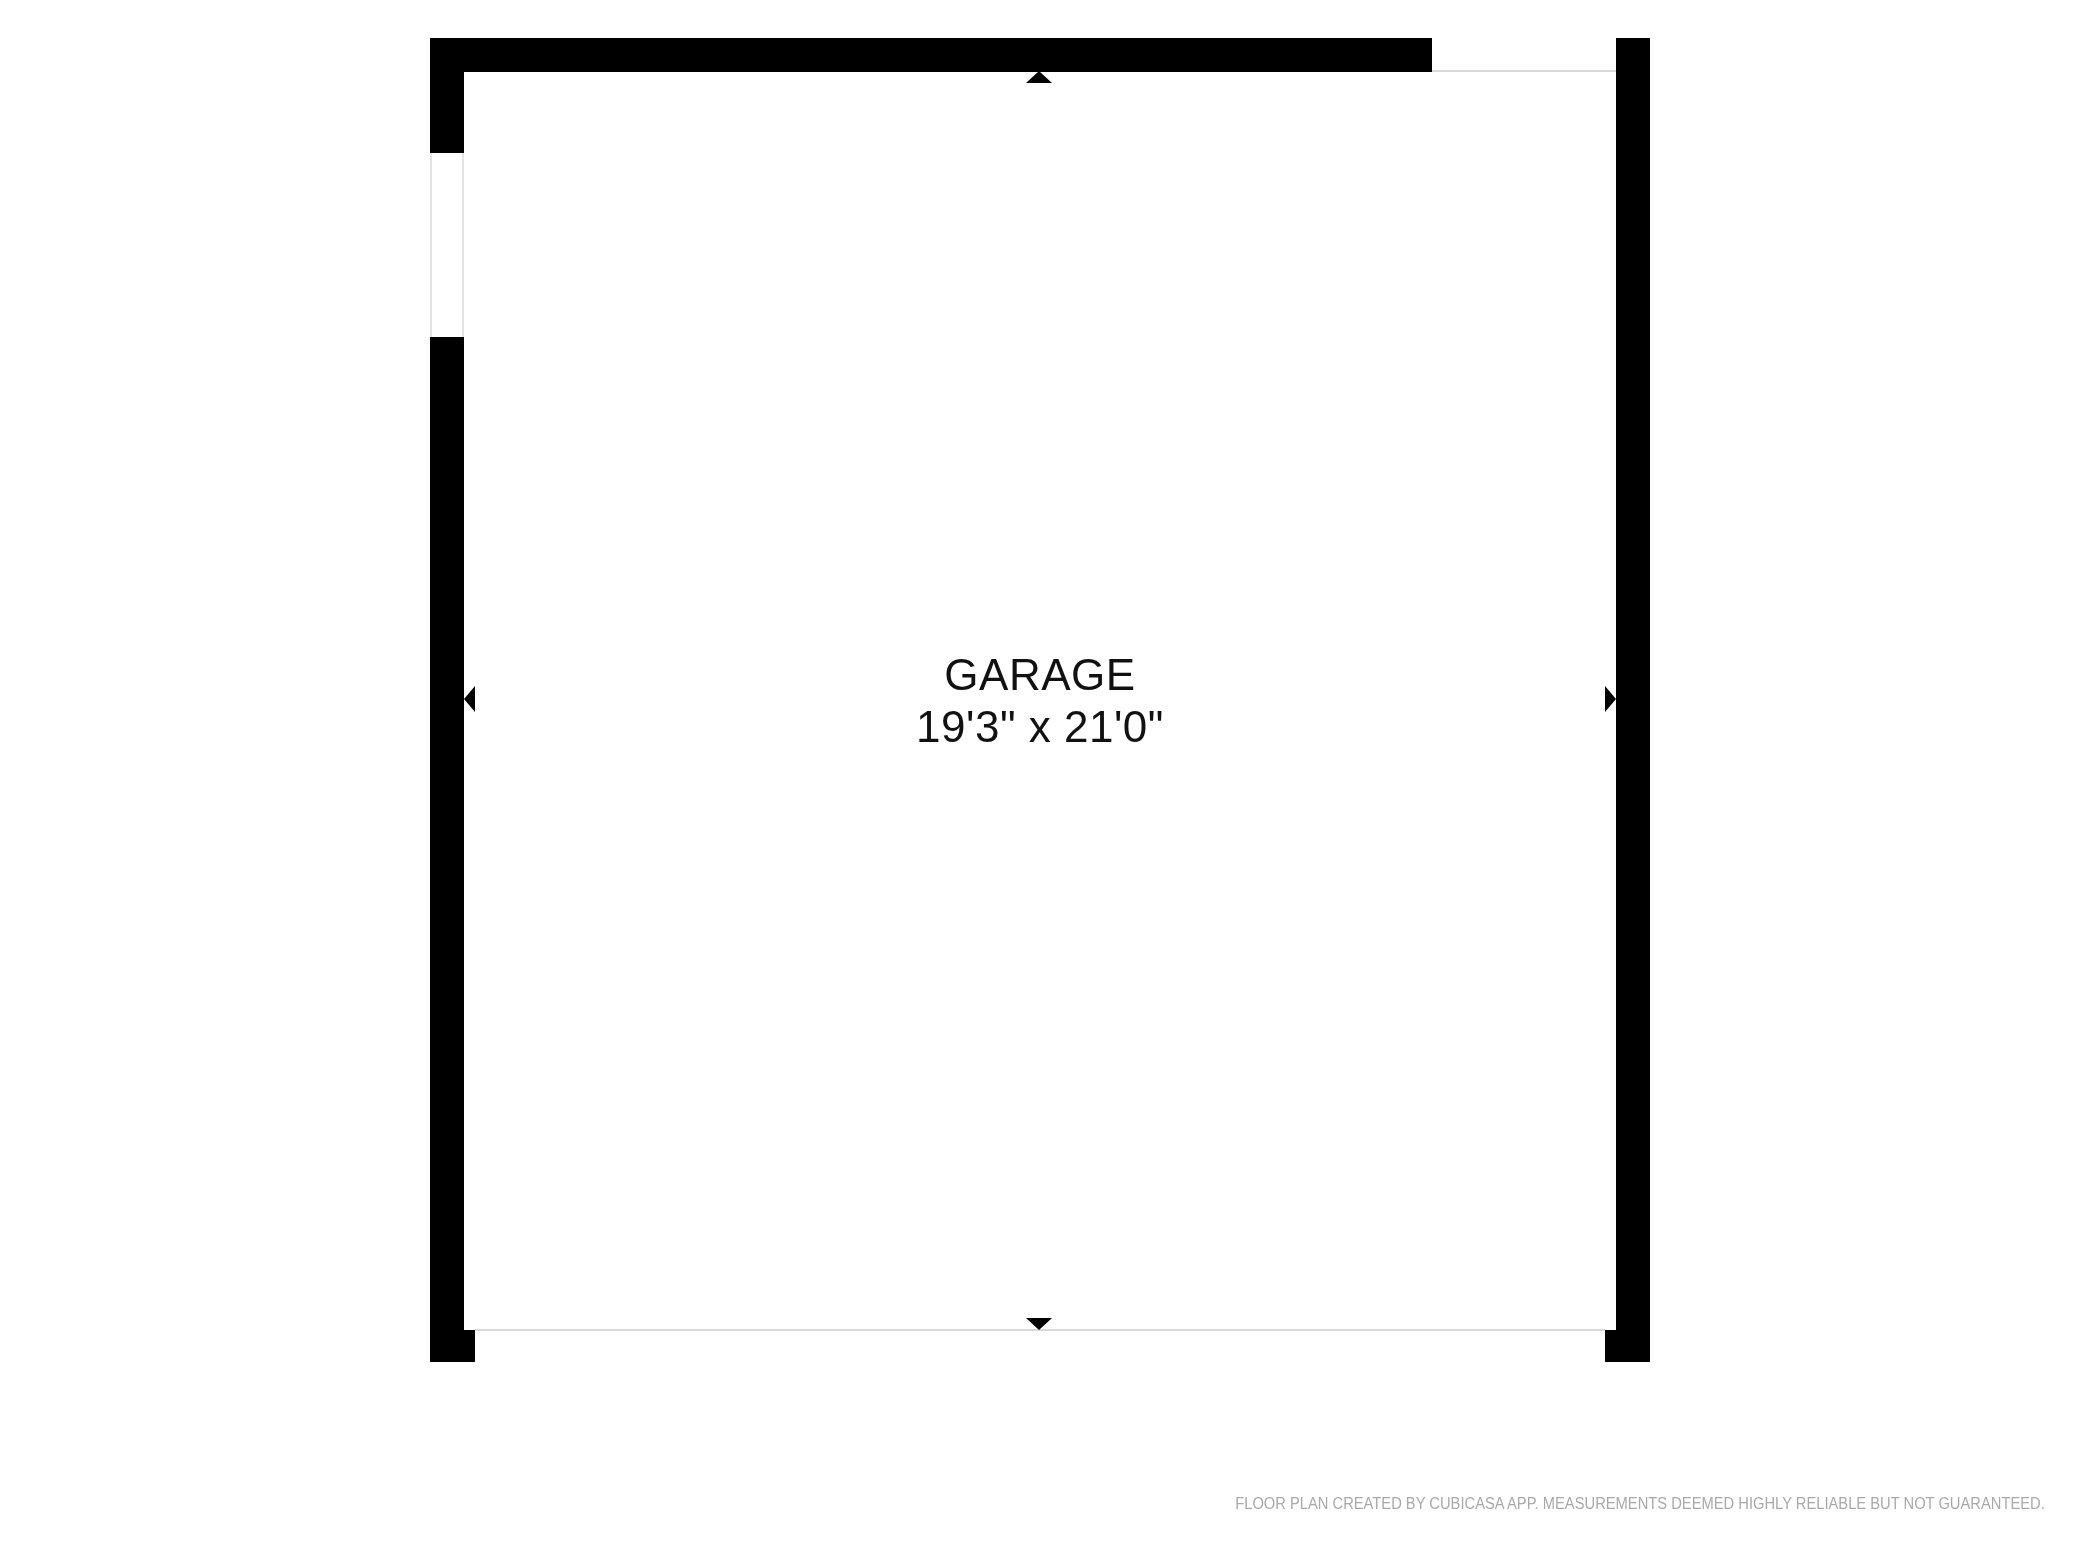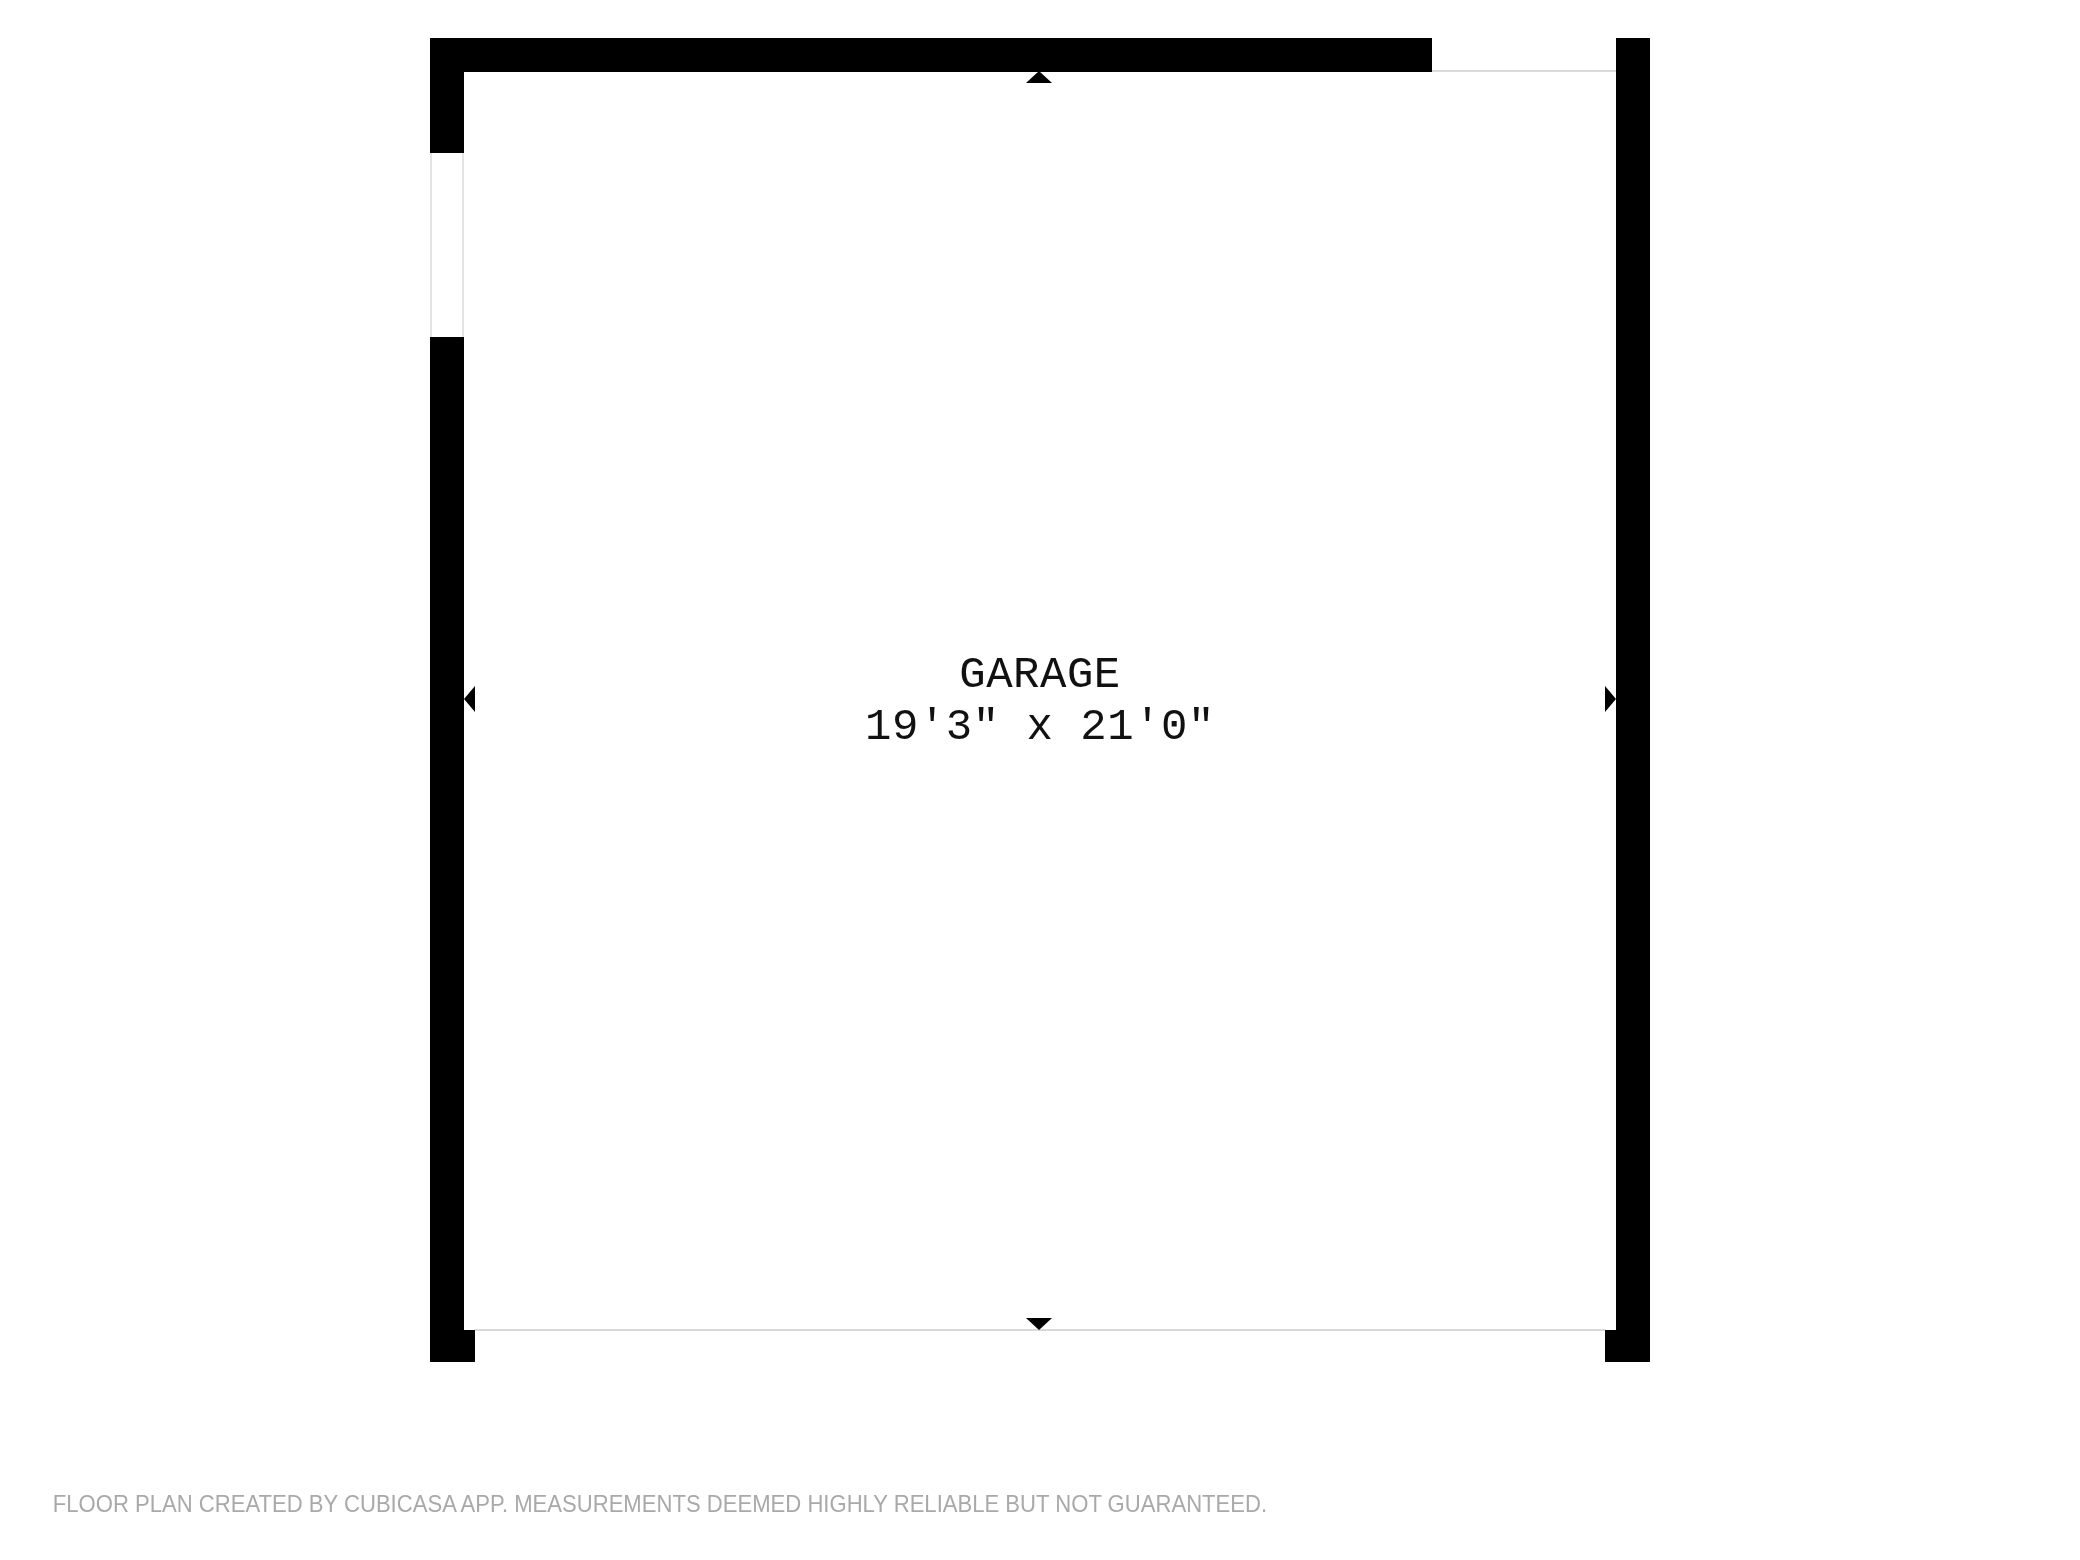--- a/index.html
+++ b/index.html
@@ -10,21 +10,21 @@
   .canvas {
     position: relative;
     width: 2080px;
     height: 1560px;
     background: var(--background, #ffffff);
     font-family: "Liberation Sans", sans-serif;
     overflow: hidden;
   }
   .plan {
     position: absolute;
-    left: 0; top: 0; width: 2080px; height: 1560px; font-family: Liberation Mono, monospace;
+    left: 0; top: 0; width: 2080px; height: 1560px;
   }
   .wall {
     position: absolute;
     background: var(--wall, #000000);
   }
   .wall-top        { left: 430px;  top: 38px;   width: 1002px; height: 34px; }
   .wall-left-upper { left: 430px;  top: 38px;   width: 34px;   height: 115px; }
   .wall-left-lower { left: 430px;  top: 337px;  width: 34px;   height: 1025px; }
   .wall-right      { left: 1616px; top: 38px;   width: 34px;   height: 1324px; }
   .corner-left     { left: 430px;  top: 1330px; width: 45px;   height: 32px; }
@@ -79,23 +79,23 @@
     text-align: center;
     color: var(--room-text, #111111);
     font-size: 44px;
     line-height: 52px;
     letter-spacing: 0.5px;
   }
   .footer {
     position: absolute;
     left: 0; top: 1492px;
     width: 2080px;
-    text-align: left;
+    text-align: right;
     color: var(--footer-text, #a9a9a9);
-    font-size: 24px;
+    font-size: 16px;
     line-height: 24px;
   }
   .footer-inner {
     display: inline-block;
     transform: scaleX(0.92);
     transform-origin: center;
     white-space: nowrap;
   }
 </style>
 </head>

